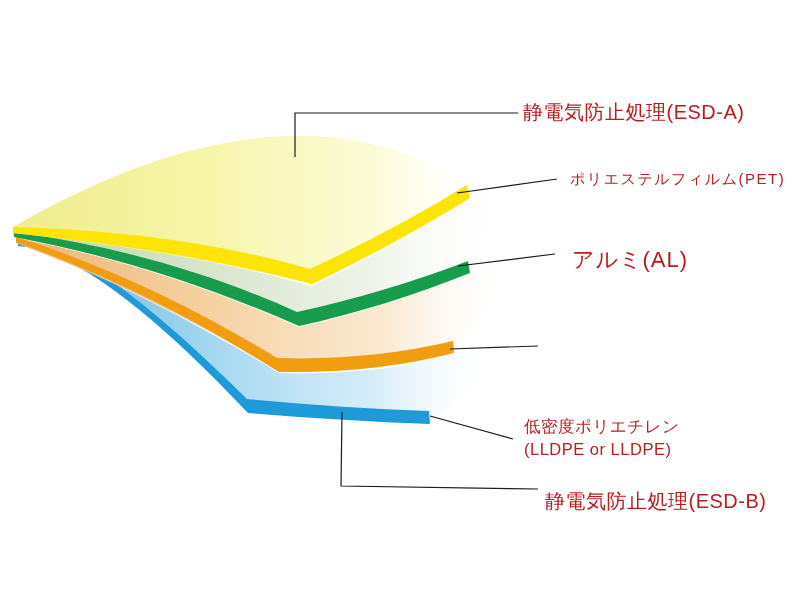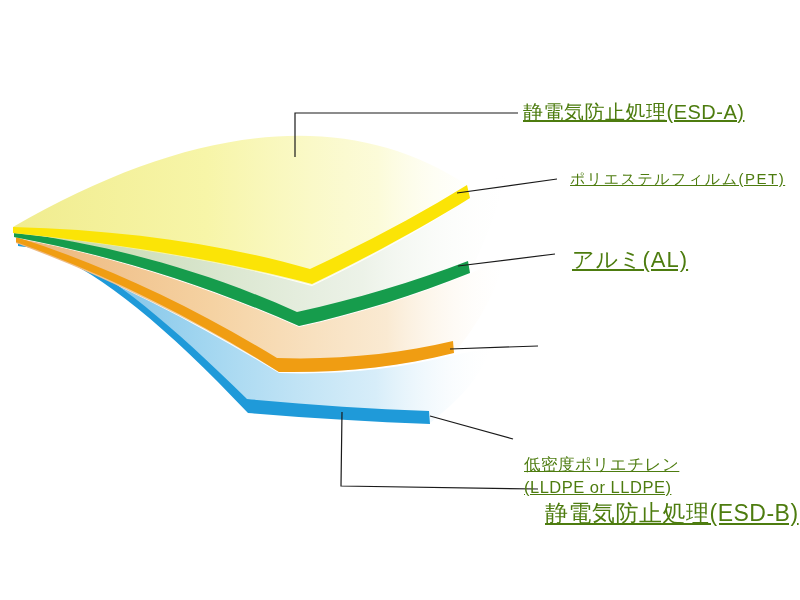--- a/index.html
+++ b/index.html
@@ -7,31 +7,30 @@
   #stage{
     position:relative;
     width:800px;height:600px;
     background:#ffffff;
     overflow:hidden;
     font-family:"Liberation Sans","DejaVu Sans",sans-serif;
   }
   #artwork{position:absolute;left:0;top:0;}
   .label{
     position:absolute;
-    color:#4d7c0f;
+    color:#b91c1c;
     white-space:nowrap;
     font-family:"Liberation Sans","DejaVu Sans",sans-serif;
-    text-decoration:underline;
   }
   .lbl-esda { left:523px; top:99px;  font-size:20px; letter-spacing:0.5px; }
   .lbl-pet  { left:570px; top:170px; font-size:15px; letter-spacing:1.5px; }
   .lbl-al   { left:572px; top:245px; font-size:22px; letter-spacing:1px; }
   .lbl-ny   { left:553px; top:338px; font-size:15px; letter-spacing:1px; }
-  .lbl-ldpe { left:524px; top:415px; font-size:16.5px; line-height:23px; letter-spacing:0.5px;margin-top:38px; }
-  .lbl-esdb { left:545px; top:498px; font-size:23px; letter-spacing:0.5px; }
+  .lbl-ldpe { left:524px; top:415px; font-size:16.5px; line-height:23px; letter-spacing:0.5px; }
+  .lbl-esdb { left:545px; top:488px; font-size:20px; letter-spacing:0.5px; }
   .lbl-ldpe span{display:block;}
 </style>
 </head>
 <body>
 
 <div id="stage">
 
   <svg id="artwork" width="800" height="600" viewBox="0 0 800 600">
     <defs>
       <linearGradient id="gradYellow" gradientUnits="userSpaceOnUse" x1="10" y1="0" x2="500" y2="0">

